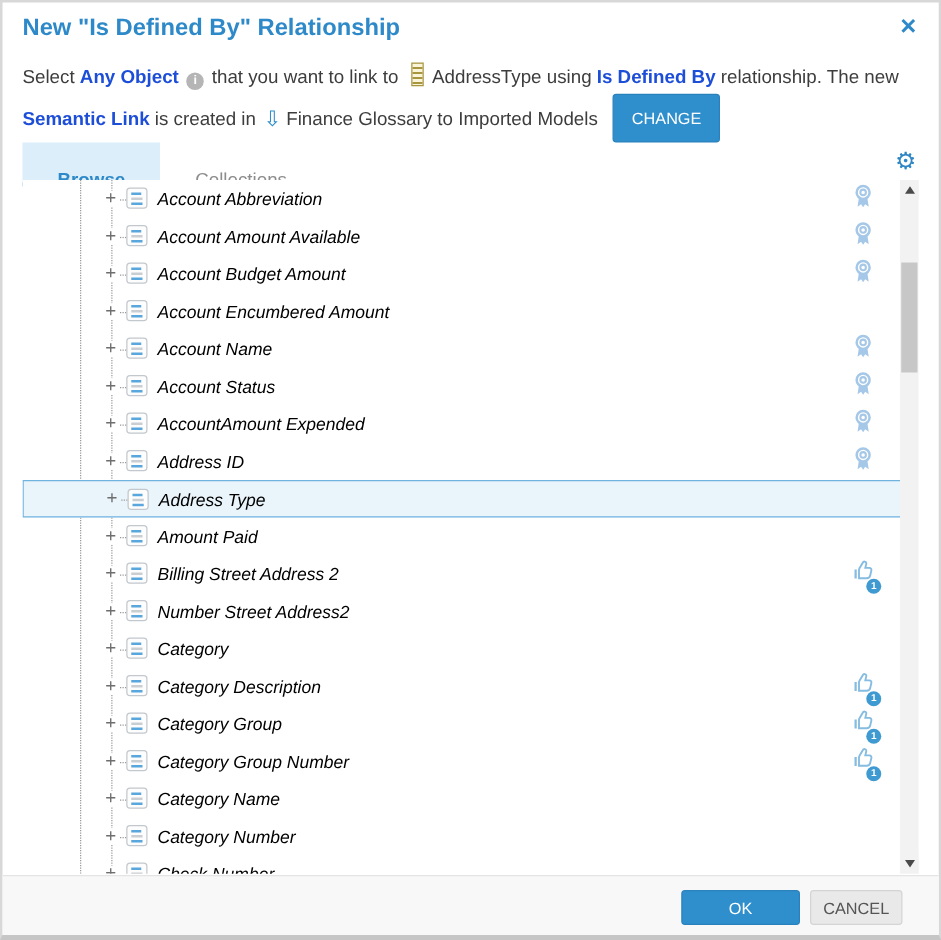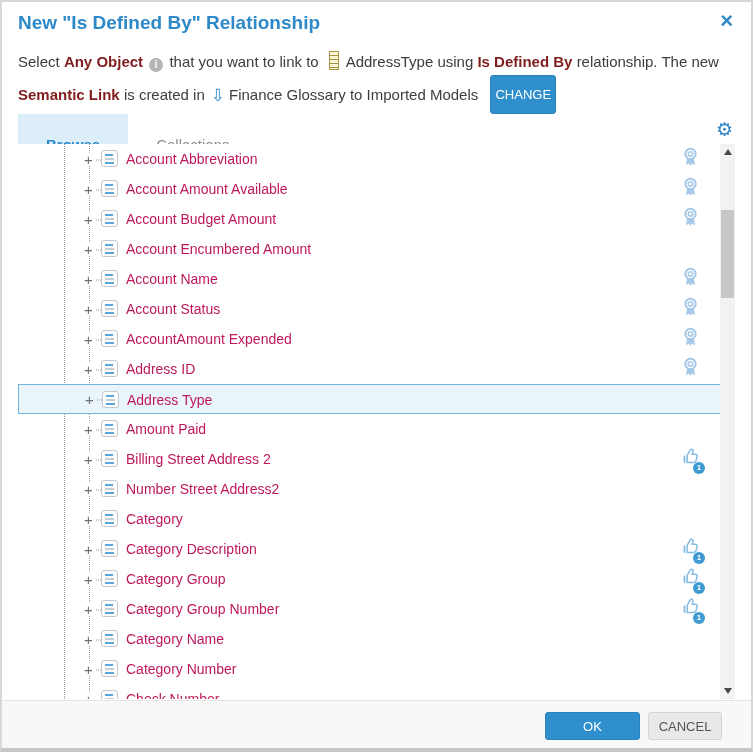--- a/index.html
+++ b/index.html
@@ -18,38 +18,38 @@
     font-size:19px;font-weight:bold;color:#2e89c9;
   }
   .close-x{
     position:absolute;right:18px;top:8px;
     font-size:22px;font-weight:bold;color:#2e89c9;cursor:pointer;line-height:22px;
   }
   .intro{
     position:absolute;left:16px;top:46px;width:714px;
     font-size:15px;line-height:27px;color:#3d3d3d;
   }
-  .intro b{color:#7f1d1d;margin-top:37px;}
+  .intro b{color:#1d4ed8;margin-top:37px;}
   .info-icon{
     display:inline-block;width:14px;height:14px;border-radius:50%;
     background:#b5b5b5;color:#fff;font-size:10px;font-weight:bold;
     text-align:center;line-height:14px;vertical-align:-1px;margin:0 2px;
   }
   .column-icon{
     display:inline-block;width:8px;height:17px;vertical-align:-3px;
     margin:0 7px 0 10px;border:1px solid #a8953f;box-sizing:content-box;
     background:repeating-linear-gradient(to bottom,#faf4d8 0 3px,#a8953f 3px 4px);
   }
   .down-arrow-icon{
     font-family:"DejaVu Sans",sans-serif;color:#2f8fcd;font-size:17px;
     margin:0 4px 0 6px;vertical-align:-1px;
   }
   .change-btn{
     display:inline-block;background:#2f8fcd;color:#ffffff;
-    font-size:13px;padding:5px 4px;border-radius:3px;margin-left:8px;
+    font-size:13px;padding:5px 14px;border-radius:3px;margin-left:8px;
     vertical-align:1px;cursor:pointer;border:1px solid #2a82bc;
   }
   .tabs{
     position:absolute;left:16px;right:16px;top:112px;height:30px;
     border-bottom:1px solid #e6e6e6;display:flex;align-items:stretch;
   }
   .tab{
     padding:16px 28px;line-height:30px;font-size:15px;color:#8c8c8c;
     cursor:pointer;box-sizing:border-box;
   }
@@ -83,21 +83,21 @@
   .doc-icon{
     position:absolute;left:83px;top:6px;width:17px;height:17px;
     border:1px solid #c2c8cd;border-radius:3px;background:#fdfdfd;box-sizing:border-box;
   }
   .doc-icon i{position:absolute;display:block;height:2px;}
   .doc-icon .b1{top:3px;left:3px;width:8px;background:#59a7dd;}
   .doc-icon .b2{top:7px;left:3px;right:3px;background:#c9ced2;}
   .doc-icon .b3{top:11px;left:3px;right:3px;background:#59a7dd;}
   .row-label{
     position:absolute;left:108px;top:0;line-height:30px;
-    font-size:14px;color:#be185d;white-space:nowrap;
+    font-size:14px;color:#000000;white-space:nowrap;font-style:italic;
   }
   .badge-slot{position:absolute;right:24px;top:3px;width:24px;height:26px;}
   .award-icon,.thumb-icon{display:none;position:absolute;top:0;left:0;}
   .row.show-award .award-icon{display:block;}
   .row.show-thumb .thumb-icon{display:block;}
   .thumb-count{
     position:absolute;right:-4px;bottom:-3px;width:12px;height:12px;border-radius:50%;
     background:#3f9ad1;color:#fff;font-size:8px;font-weight:bold;
     text-align:center;line-height:12px;
   }

